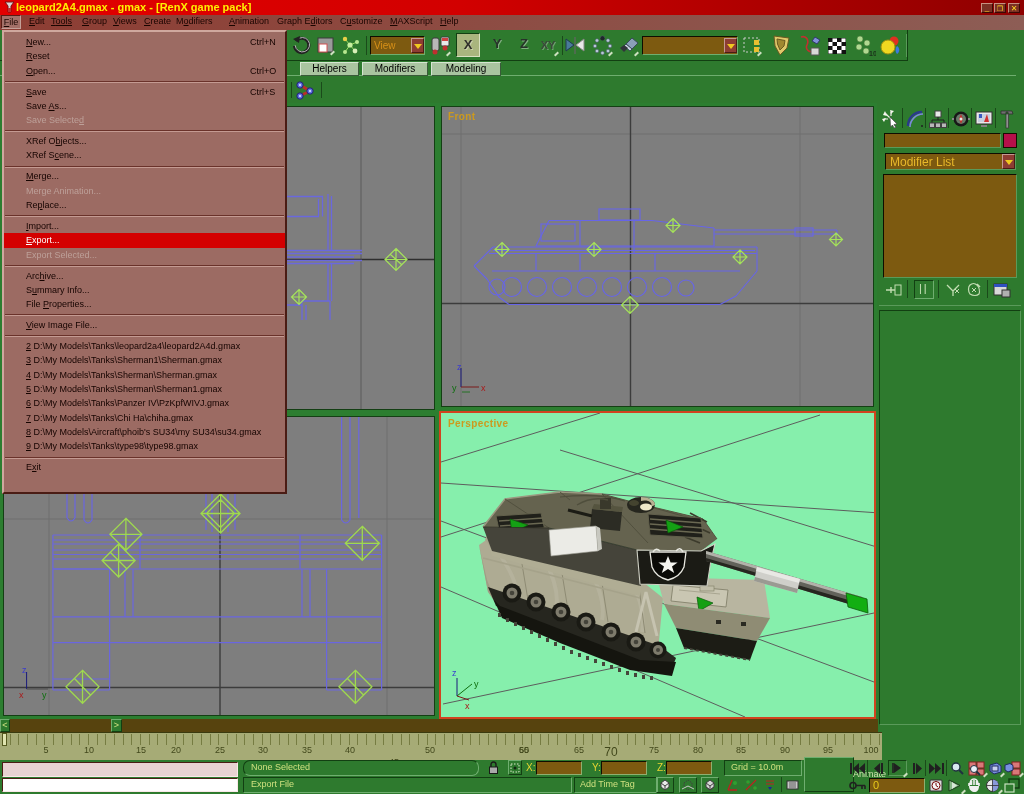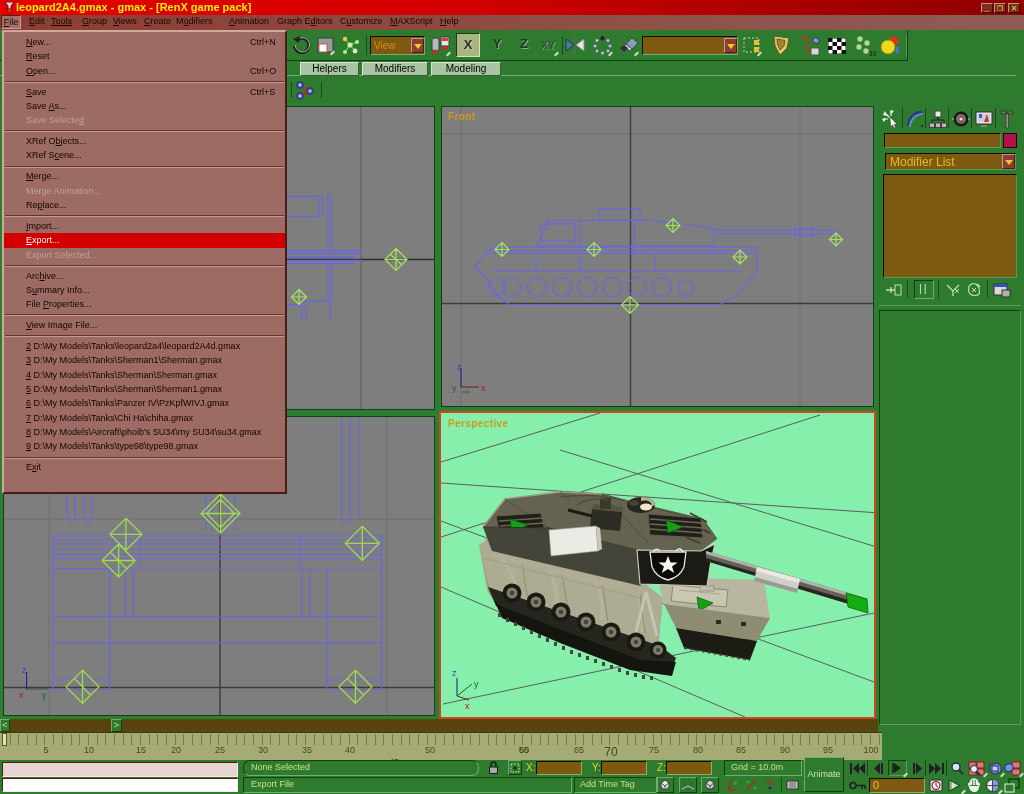--- a/index.html
+++ b/index.html
@@ -567,21 +567,21 @@
   <div class="abs sunkG gtext" style="left:243px;top:0px;width:236px;height:16px;padding:1px 0 4px 7px;border-radius:7px;">None Selected</div>
   <div class="abs sunkG gtext" style="left:243px;top:17px;width:329px;height:16px;padding:1px 0 0 7px;">Export File</div>
   <div class="abs sunkG gtext" style="left:574px;top:17px;width:84px;height:16px;padding:1px 0 0 5px;">Add Time Tag</div>
   <div class="abs sunkG gtext" style="left:724px;top:0px;width:78px;height:16px;padding:1px 0 0 6px;">Grid = 10.0m</div>
   <span class="abs ylab" style="left:526px;top:2px;">X:</span>
   <div class="abs fieldS" style="left:536px;top:1px;width:46px;height:14px;"></div>
   <span class="abs ylab" style="left:592px;top:2px;">Y:</span>
   <div class="abs fieldS" style="left:601px;top:1px;width:46px;height:14px;"></div>
   <span class="abs ylab" style="left:657px;top:2px;">Z:</span>
   <div class="abs fieldS" style="left:666px;top:1px;width:46px;height:14px;"></div>
-  <div class="abs raisedG" style="left:804px;top:-3px;width:40px;height:35px;background:#2e7a2e;color:#d2e2b2;font-size:9px;text-align:center;line-height:33px;">Animate</div>
+  <div class="abs raisedG" style="left:804px;top:-3px;width:30px;height:35px;background:#2e7a2e;color:#d2e2b2;font-size:9px;text-align:center;line-height:33px;padding-left:48px;">Animate</div>
 
   <svg class="abs" style="left:488px;top:1px;" width="11" height="14" viewBox="0 0 11 14">
     <path d="M3 6 L3 3.5 A2.5 2.5 0 0 1 8 3.5 L8 6" fill="none" stroke="#1a1a1a" stroke-width="1.4"></path>
     <rect x="1.5" y="6" width="8" height="6.5" fill="#aaaaaa" stroke="#1a1a1a"></rect>
   </svg>
   <div class="abs raisedG" style="left:508px;top:0px;width:14px;height:15px;">
     <svg width="12" height="13" viewBox="0 0 12 13">
         <rect x="2" y="2" width="8" height="8" fill="none" stroke="#d8e8c8" stroke-dasharray="1.5 1.5"></rect>
         <circle cx="6" cy="6" r="1.5" fill="#102810"></circle>
       </svg>

